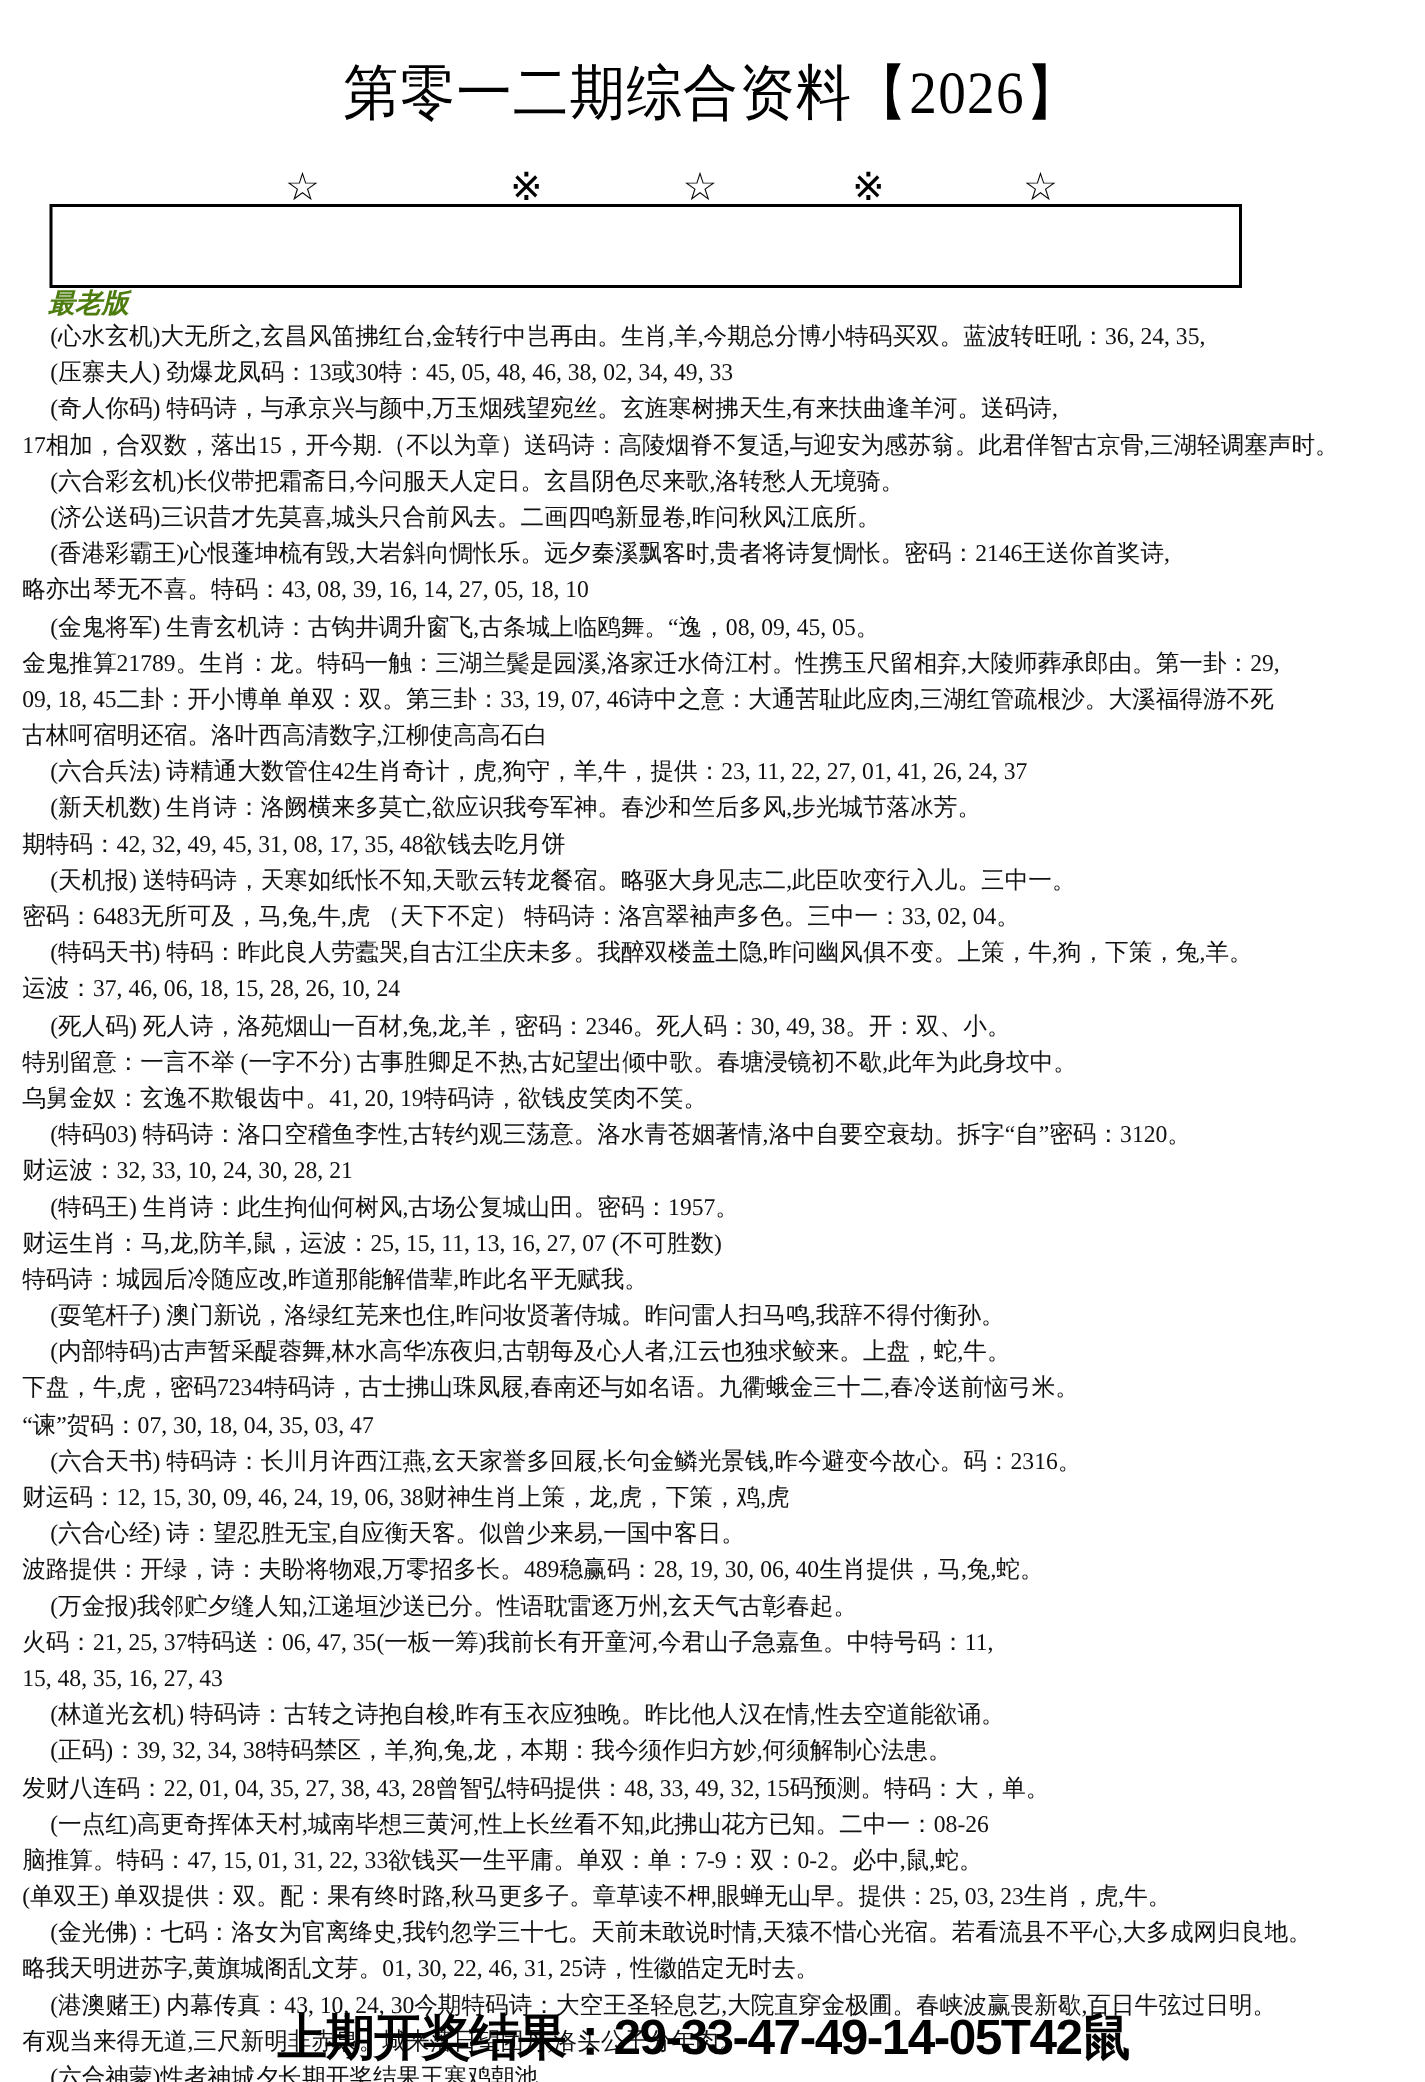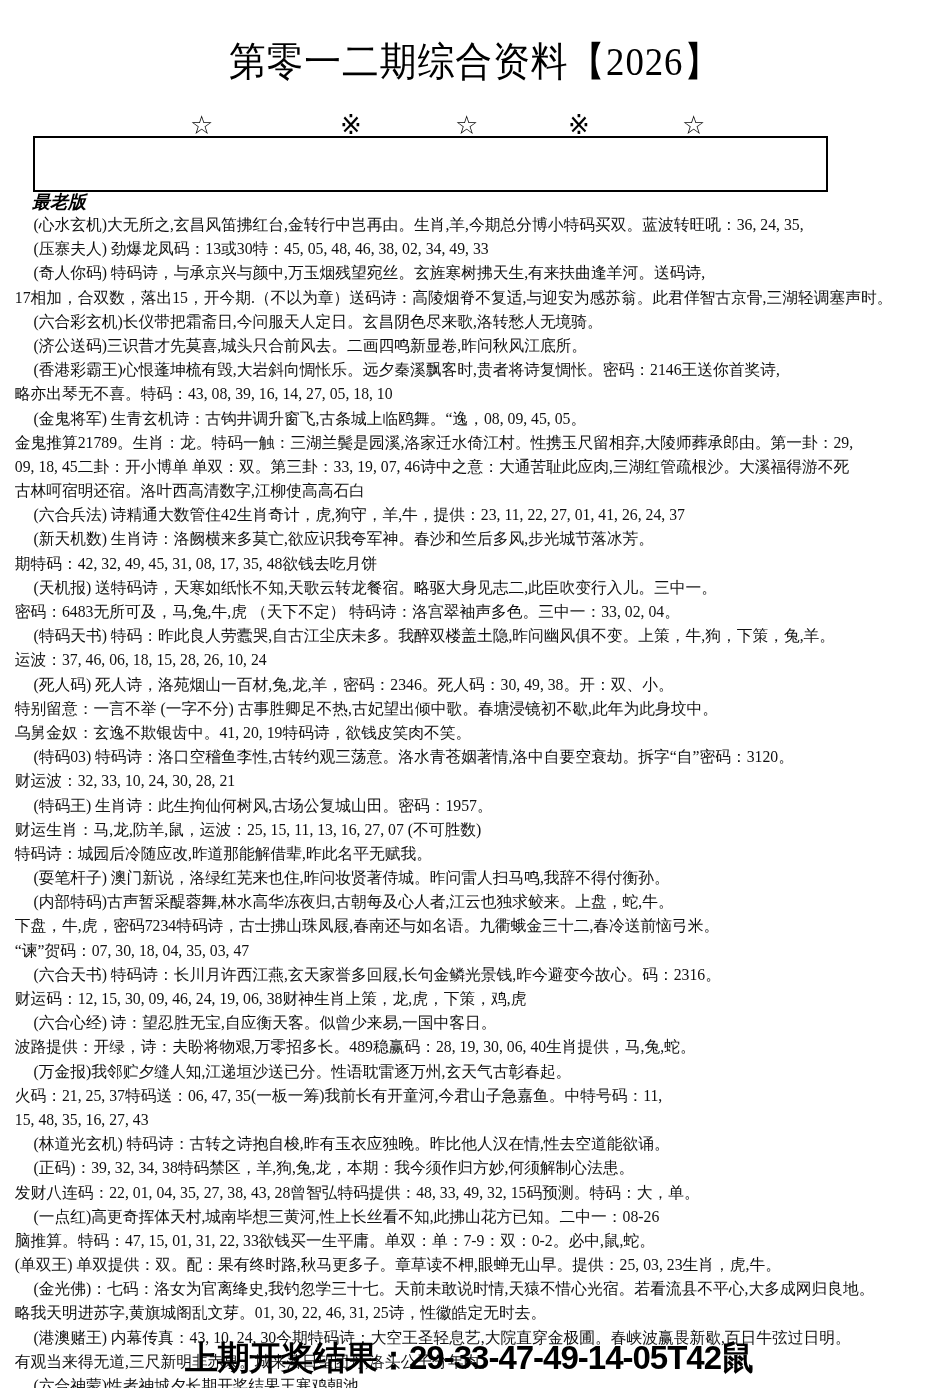--- a/index.html
+++ b/index.html
@@ -10,21 +10,21 @@
       letter-spacing: 1px; color: #000; transform: scaleX(0.92);
     }
     .deco-row { position: absolute; top: 112px; left: 0; width: 950px; height: 26px; }
     .deco { position: absolute; top: 0; font-size: 26px; line-height: 26px; font-family: "DejaVu Sans", sans-serif; color: #000; }
     .blank-box {
       position: absolute; top: 136px; left: 33px; width: 795px; height: 56px;
       border: 2px solid #000; box-sizing: border-box; background: #fff;
     }
     .section-label {
       position: absolute; top: 190px; left: 32px;
-      font-family: "DejaVu Serif", serif; font-size: 18px; font-weight: bold; font-style: italic; color: #000000;
+      font-family: "DejaVu Serif", serif; font-size: 18px; font-weight: bold; font-style: italic; color: #4d7c0f;
     }
     .content { position: absolute; top: 213px; left: 0; width: 950px; }
     .line {
       height: 24.2px; line-height: 24.2px; white-space: nowrap;
       font-family: "Liberation Serif", "DejaVu Serif", serif; font-size: 16px; color: #111;
       transform-origin: left center;
     }
     .line.indent { padding-left: 34px; }
     .line.flush { padding-left: 15px; }
     .result-banner {

